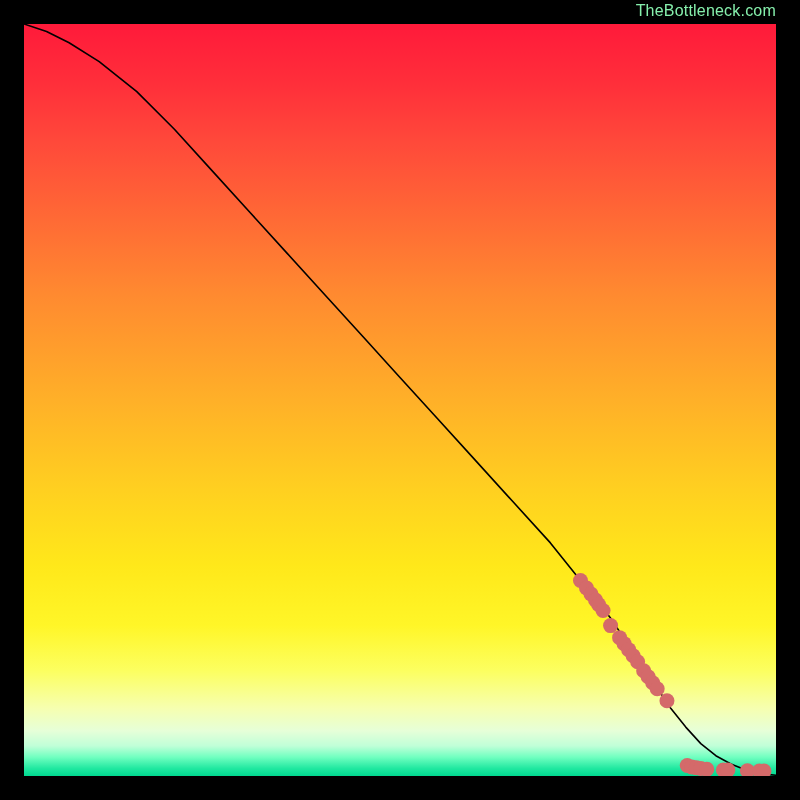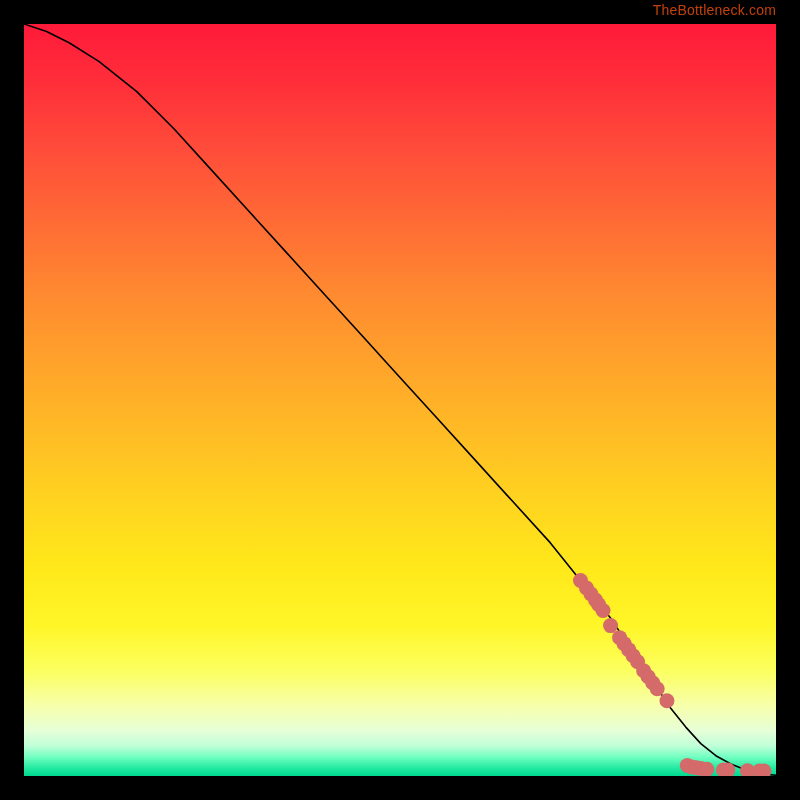--- a/index.html
+++ b/index.html
@@ -44,22 +44,22 @@
       #c0ffd8 96%,
       #70ffc0 97.5%,
       #20e8a0 99%,
       #00d890 100%
     );
   }
   .watermark {
     position: absolute;
     top: 2px;
     right: 24px;
-    color: #c2410c;
-    font-size: 14px;
+    color: #86efac;
+    font-size: 16px;
     letter-spacing: 0.2px;
     user-select: none;
   }
   svg.overlay {
     position: absolute;
     top: 0; left: 0;
     width: 752px; height: 752px;
   }
 </style>
 </head>

